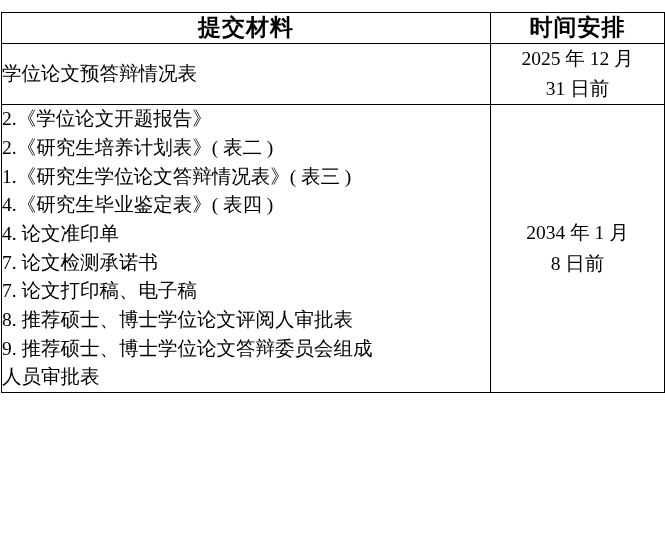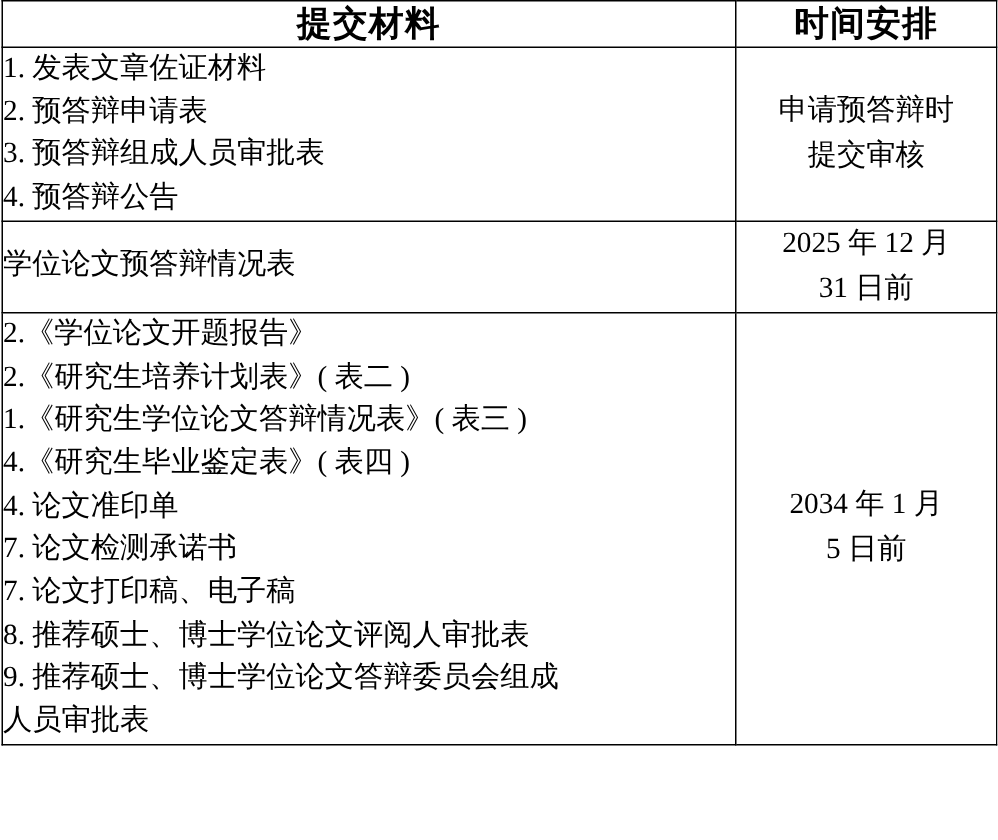--- a/index.html
+++ b/index.html
@@ -10,20 +10,21 @@
   body {
     width: 665px;
     height: 560px;
     font-family: "Liberation Serif", "DejaVu Serif", serif;
     color: #000000;
     overflow: hidden;
   }
   .table-wrap {
     width: 598px;
     box-sizing: border-box;
+    margin-top: 12px;
   }
   table.doc-table {
     border-collapse: collapse;
     width: 663px;
     margin: 0 1px;
     table-layout: fixed;
   }
   table.doc-table th,
   table.doc-table td {
     border: 1px solid #000000;
@@ -71,32 +72,20 @@
     </colgroup>
     <thead>
       <tr>
         <th class="header-cell">提交材料</th>
         <th class="header-cell">时间安排</th>
       </tr>
     </thead>
     <tbody>
       <tr>
         <td class="materials-cell">
-          <div class="line">1. 发表文章佐证材料</div>
-          <div class="line">2. 预答辩申请表</div>
-          <div class="line">3. 预答辩组成人员审批表</div>
-          <div class="line">4. 预答辩公告</div>
-        </td>
-        <td class="schedule-cell">
-          <span class="sched-line">申请预答辩时</span>
-          <span class="sched-line">提交审核</span>
-        </td>
-      </tr>
-      <tr>
-        <td class="materials-cell">
           <div class="line">学位论文预答辩情况表</div>
         </td>
         <td class="schedule-cell">
           <span class="sched-line">2025 年 12 月</span>
           <span class="sched-line">31 日前</span>
         </td>
       </tr>
       <tr>
         <td class="materials-cell">
           <div class="line">2.《学位论文开题报告》</div>
@@ -105,18 +94,18 @@
           <div class="line">4.《研究生毕业鉴定表》( 表四 )</div>
           <div class="line">4. 论文准印单</div>
           <div class="line">7. 论文检测承诺书</div>
           <div class="line">7. 论文打印稿、电子稿</div>
           <div class="line">8. 推荐硕士、博士学位论文评阅人审批表</div>
           <div class="line">9. 推荐硕士、博士学位论文答辩委员会组成</div>
           <div class="line">人员审批表</div>
         </td>
         <td class="schedule-cell">
           <span class="sched-line">2034 年 1 月</span>
-          <span class="sched-line">5 日前</span>
+          <span class="sched-line">8 日前</span>
         </td>
       </tr>
     </tbody>
   </table>
 </div>
 
 </body></html>

